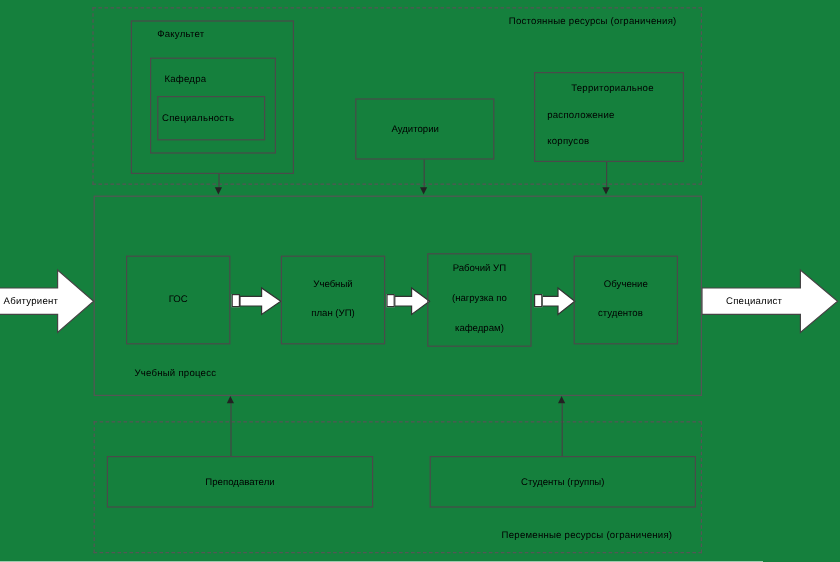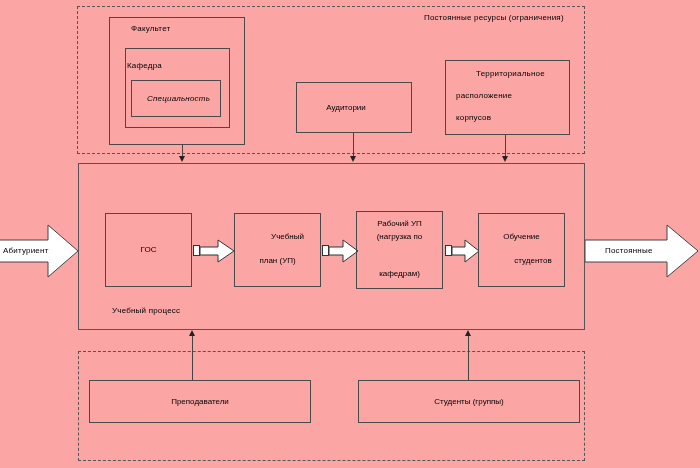--- a/index.html
+++ b/index.html
@@ -4,21 +4,21 @@
 <style>
   html,body{margin:0;padding:0;background:#ffffff;}
   body{
     font-family:"Liberation Sans","DejaVu Sans",sans-serif;
     -webkit-font-smoothing:none;
   }
   #canvas{
     position:relative;
     width:700px;
     height:468px;
-    background:#fca5a5;
+    background:#15803d;
     overflow:hidden;
   }
   .box{
     position:absolute;
     border:1px solid #4a4a4a;
     box-sizing:border-box;
     background:transparent;
   }
   .dashed{
     position:absolute;
@@ -75,24 +75,24 @@
 <div id="canvas">
 
   <div class="dashed" style="left:77px;top:6px;width:508px;height:148px;"></div>
 
   <div class="lbl" style="left:424px;top:12px;">Постоянные ресурсы (ограничения)</div>
 
   <div class="box" style="left:109px;top:17px;width:136px;height:128px;"></div>
   <div class="lbl" style="left:131px;top:23px;">Факультет</div>
 
   <div class="box" style="left:125px;top:48px;width:105px;height:80px;"></div>
-  <div class="lbl" style="left:127px;top:60px;text-align:right;">Кафедра</div>
+  <div class="lbl" style="left:137px;top:60px;text-align:right;">Кафедра</div>
 
   <div class="box" style="left:131px;top:80px;width:90px;height:37px;"></div>
-  <div class="lbl" style="left:147px;top:93px;font-style:italic;">Специальность</div>
+  <div class="lbl" style="left:135px;top:93px;">Специальность</div>
 
   <div class="vline" style="left:182px;top:145px;height:13px;"></div>
   <div class="arrow-down" style="left:179px;top:156px;"></div>
 
   <div class="box" style="left:296px;top:82px;width:116px;height:51px;"></div>
   <div class="lbl-c" style="left:296px;top:100px;width:100px;">Аудитории</div>
   <div class="vline" style="left:353px;top:133px;height:25px;"></div>
   <div class="arrow-down" style="left:350px;top:156px;"></div>
 
   <div class="box" style="left:445px;top:60px;width:125px;height:75px;"></div>
@@ -107,53 +107,54 @@
 
   <div class="box" style="left:105px;top:213px;width:87px;height:74px;"></div>
   <div class="lbl-c" style="left:105px;top:242px;width:87px;">ГОС</div>
 
   <div class="tail" style="left:193px;top:245px;width:7px;height:11px;"></div>
   <svg class="blockarrow" style="left:200px;top:238px;width:36px;height:26px;" viewBox="0 0 36 26">
     <polygon points="0,9 18,9 18,2 34,13 18,24 18,17 0,17" fill="#ffffff" stroke="#333333" stroke-width="1"></polygon>
   </svg>
 
   <div class="box" style="left:234px;top:213px;width:87px;height:74px;"></div>
-  <div class="lbl-c" style="left:244px;top:229px;width:87px;">Учебный</div>
+  <div class="lbl-c" style="left:234px;top:229px;width:87px;">Учебный</div>
   <div class="lbl-c" style="left:234px;top:253px;width:87px;">план (УП)</div>
 
   <div class="tail" style="left:322px;top:245px;width:7px;height:11px;"></div>
   <svg class="blockarrow" style="left:329px;top:238px;width:30px;height:26px;" viewBox="0 0 30 26">
     <polygon points="0,9 14,9 14,2 29,13 14,24 14,17 0,17" fill="#ffffff" stroke="#333333" stroke-width="1"></polygon>
   </svg>
 
   <div class="box" style="left:356px;top:211px;width:87px;height:78px;"></div>
   <div class="lbl-c" style="left:356px;top:216px;width:87px;">Рабочий УП</div>
-  <div class="lbl-c" style="left:356px;top:229px;width:87px;">(нагрузка  по</div>
+  <div class="lbl-c" style="left:356px;top:241px;width:87px;">(нагрузка  по</div>
   <div class="lbl-c" style="left:356px;top:266px;width:87px;">кафедрам)</div>
 
   <div class="tail" style="left:445px;top:245px;width:7px;height:11px;"></div>
   <svg class="blockarrow" style="left:452px;top:238px;width:28px;height:26px;" viewBox="0 0 28 26">
     <polygon points="0,9 13,9 13,2 27,13 13,24 13,17 0,17" fill="#ffffff" stroke="#333333" stroke-width="1"></polygon>
   </svg>
 
   <div class="box" style="left:478px;top:213px;width:87px;height:74px;"></div>
   <div class="lbl-c" style="left:478px;top:229px;width:87px;">Обучение</div>
-  <div class="lbl-c" style="left:500px;top:253px;width:66px;">студентов</div>
+  <div class="lbl-c" style="left:484px;top:253px;width:66px;">студентов</div>
 
   <svg class="blockarrow" style="left:-2px;top:223px;width:82px;height:56px;" viewBox="0 0 82 56">
     <polygon points="0,17 50,17 50,2 80,28 50,54 50,39 0,39" fill="#ffffff" stroke="#444444" stroke-width="1"></polygon>
   </svg>
   <div class="lbl" style="left:3px;top:245px;">Абитуриент</div>
 
   <svg class="blockarrow" style="left:585px;top:223px;width:115px;height:56px;" viewBox="0 0 115 56">
     <polygon points="0,17 82,17 82,2 113,28 82,54 82,39 0,39" fill="#ffffff" stroke="#444444" stroke-width="1"></polygon>
   </svg>
-  <div class="lbl" style="left:605px;top:245px;">Постоянные</div>
+  <div class="lbl" style="left:605px;top:245px;">Специалист</div>
 
   <div class="dashed" style="left:78px;top:351px;width:507px;height:110px;"></div>
+  <div class="lbl" style="left:418px;top:440px;">Переменные ресурсы (ограничения)</div>
 
   <div class="box" style="left:89px;top:380px;width:222px;height:43px;"></div>
   <div class="lbl-c" style="left:89px;top:394px;width:222px;">Преподаватели</div>
   <div class="vline" style="left:192px;top:336px;height:44px;"></div>
   <div class="arrow-up" style="left:189px;top:330px;"></div>
 
   <div class="box" style="left:358px;top:380px;width:222px;height:43px;"></div>
   <div class="lbl-c" style="left:358px;top:394px;width:222px;">Студенты (группы)</div>
   <div class="vline" style="left:468px;top:336px;height:44px;"></div>
   <div class="arrow-up" style="left:465px;top:330px;"></div>

